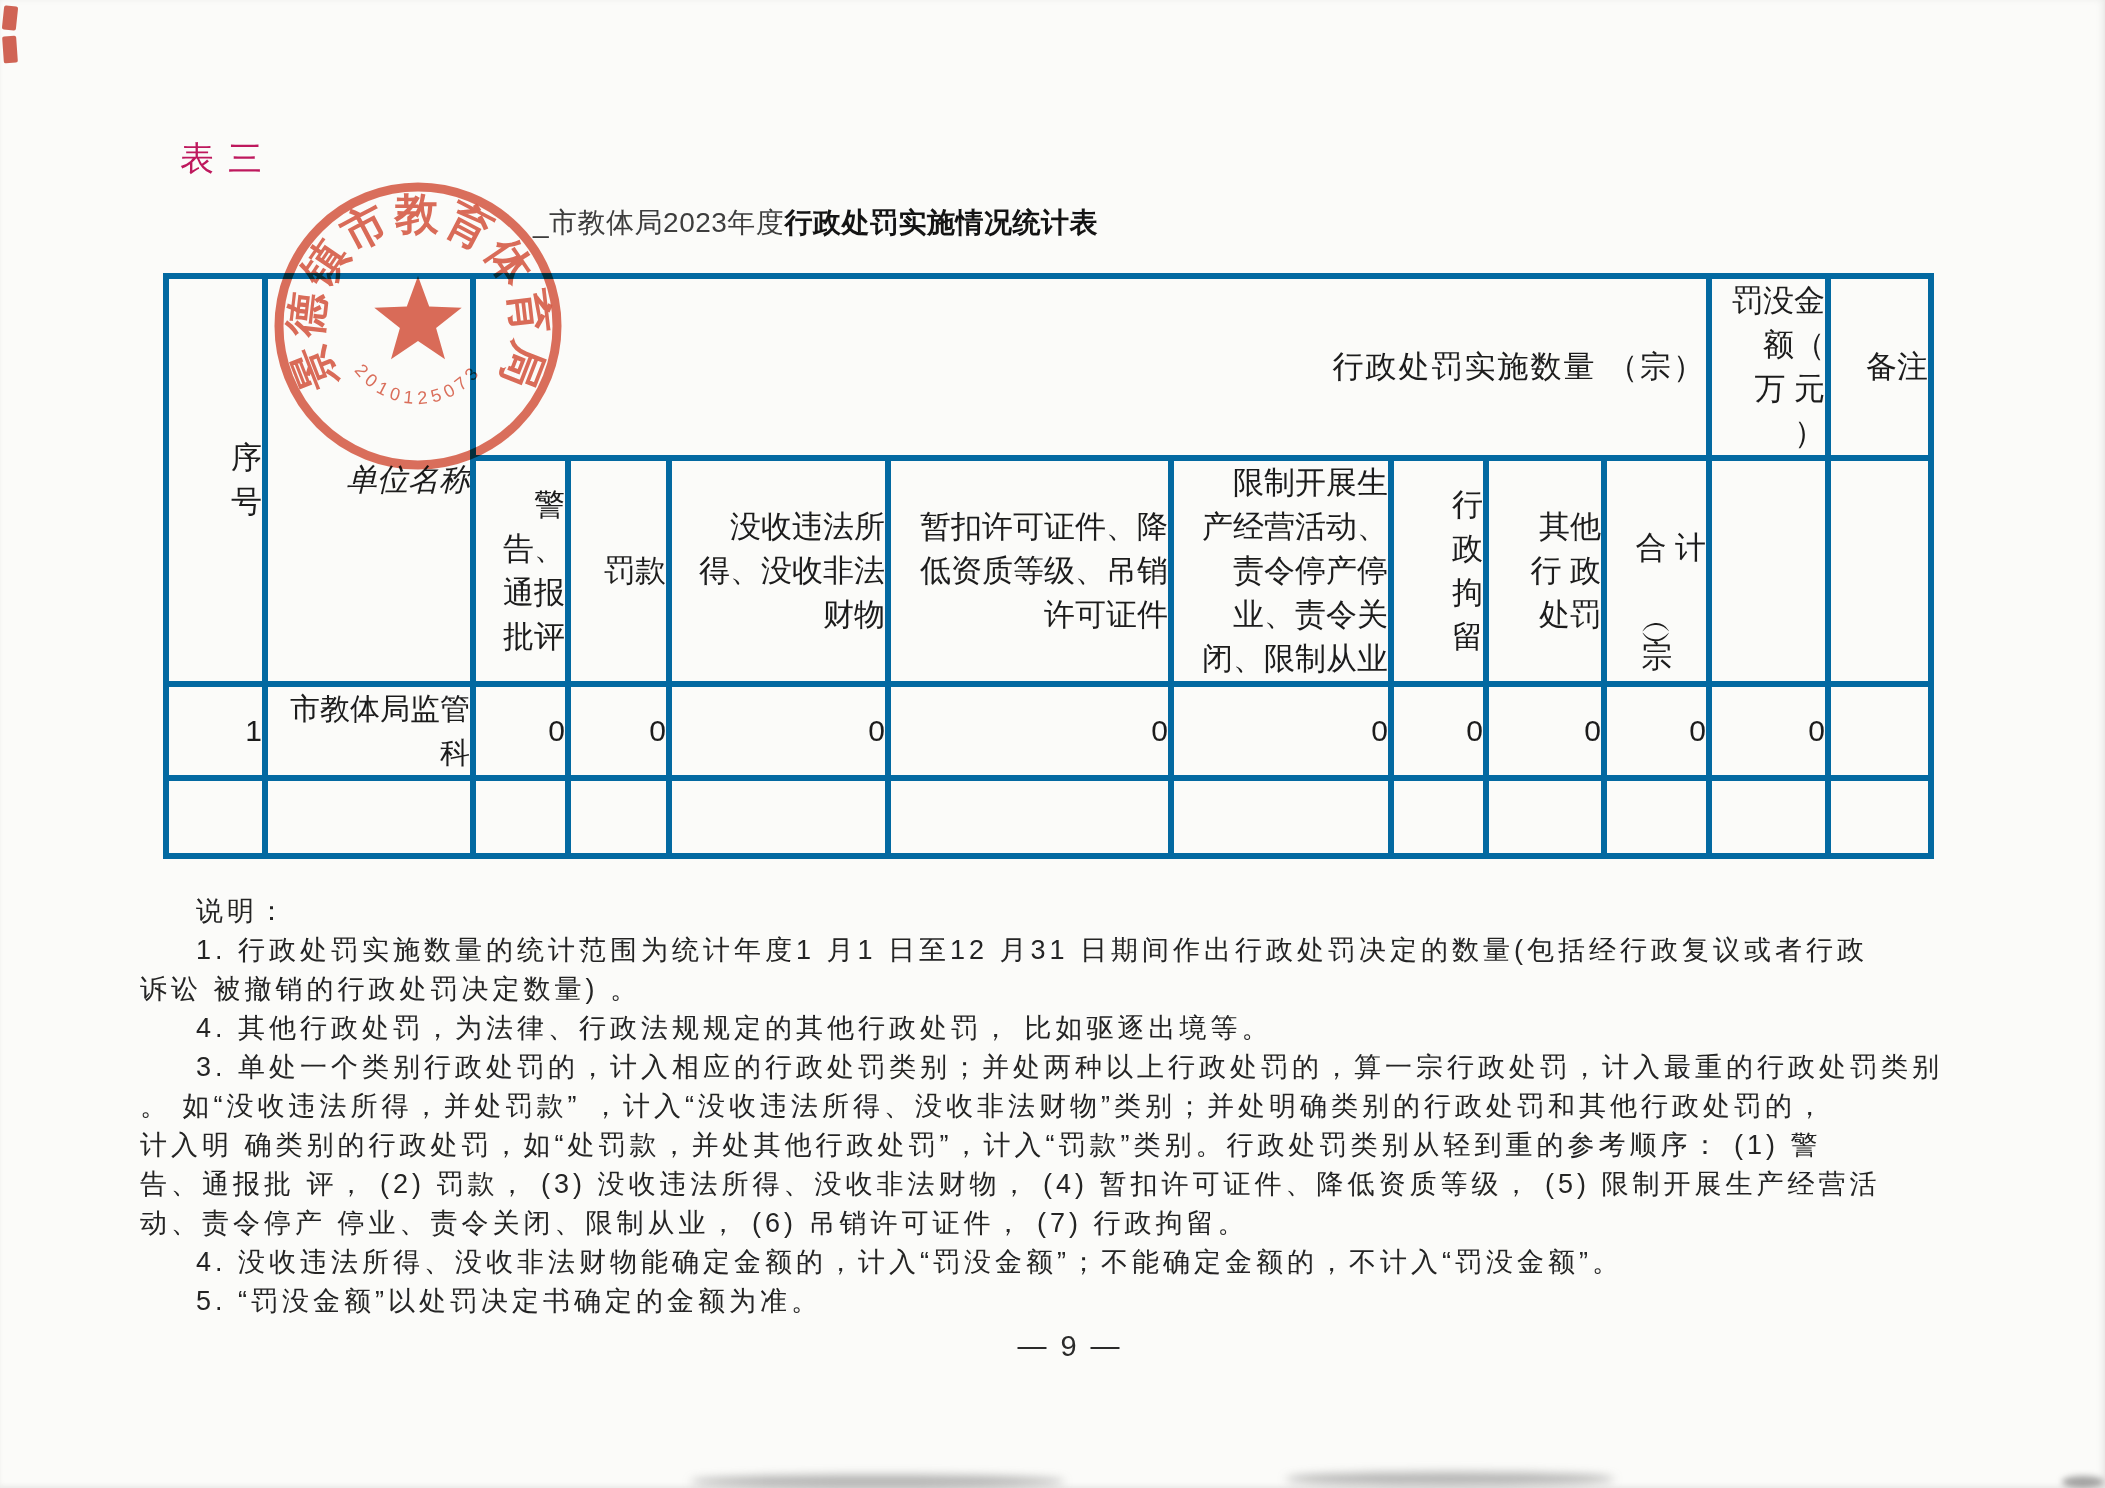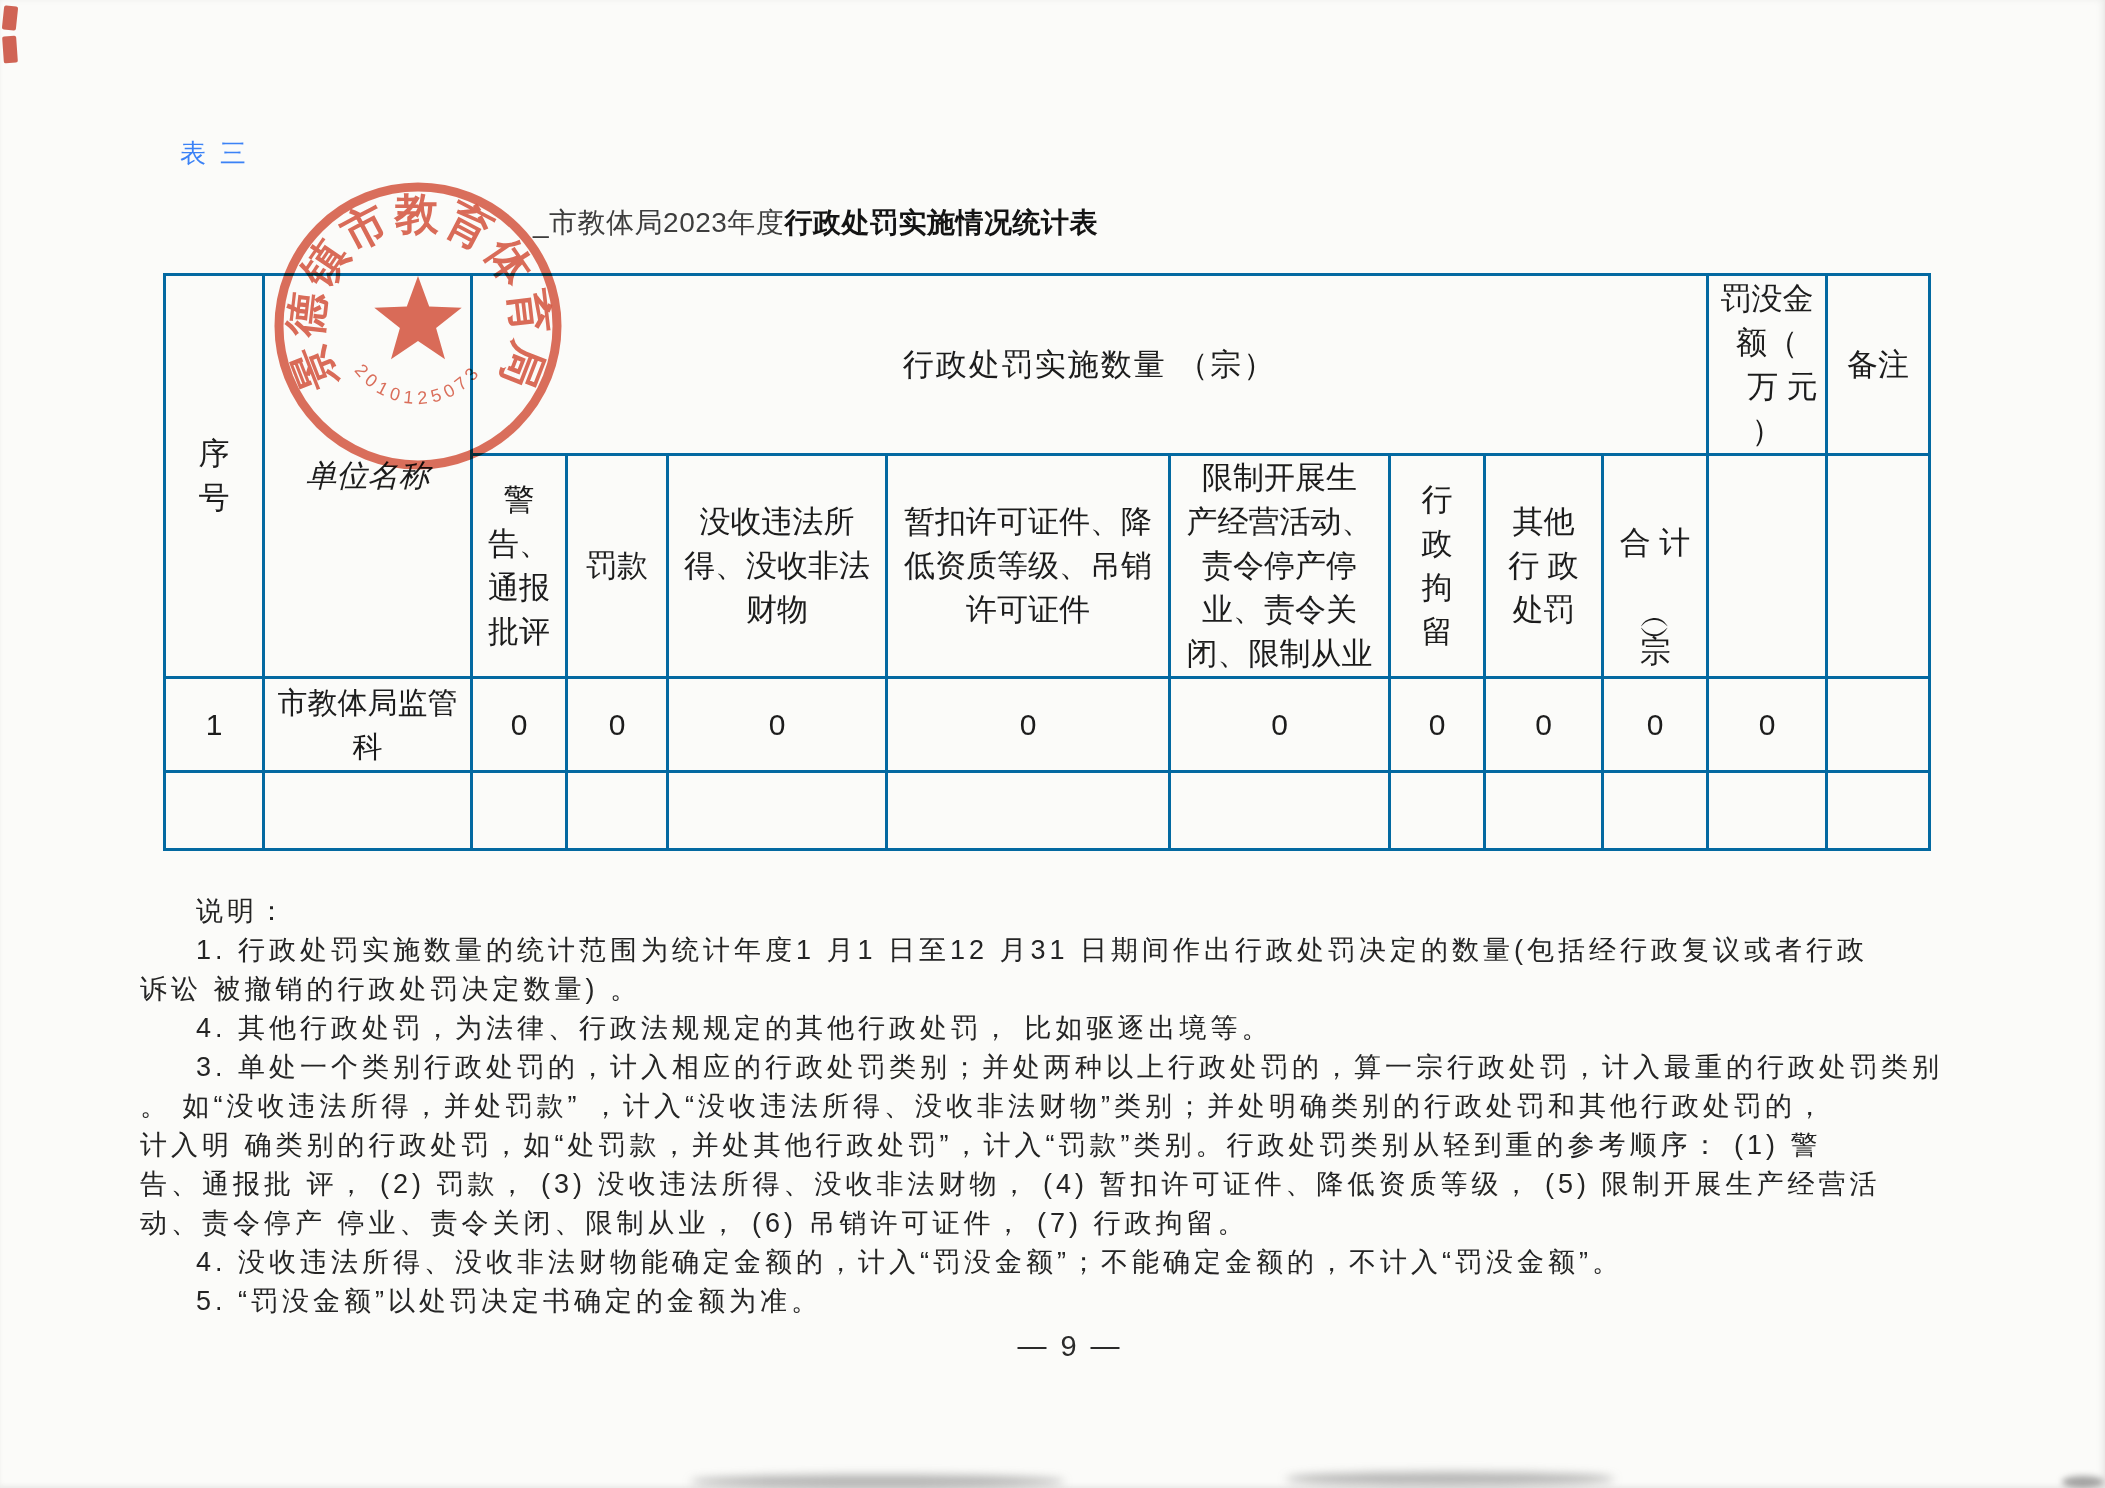--- a/index.html
+++ b/index.html
@@ -2,33 +2,33 @@
 <html><head>
 <meta charset="utf-8">
 <style>
   html,body { margin:0; padding:0; background:#e8e8e6; }
   .page {
     position:relative; width:2105px; height:1488px;
     background:#fbfbf9; overflow:hidden;
     font-family:"Liberation Sans", sans-serif;
     box-shadow: inset -4px 0 6px rgba(0,0,0,0.05), inset 0 -3px 5px rgba(0,0,0,0.04);
   }
-  .label-bs { position:absolute; left:180px; top:136px; font-size:26px; color:#3b82f6; letter-spacing:14px; }
+  .label-bs { position:absolute; left:180px; top:136px; font-size:34px; color:#be185d; letter-spacing:14px; }
   .doc-title { position:absolute; left:533px; top:204px; font-size:28px; white-space:nowrap; letter-spacing:0.5px; }
   .doc-title .pre { font-weight:400; color:#3d3d3d; }
   .doc-title .main { font-weight:700; color:#141414; }
 
   table.tbl {
     position:absolute; left:163px; top:273px; width:1765px;
     border-collapse:collapse; table-layout:fixed;
     font-size:31px; color:#1c1c1c;
   }
   .tbl td {
-    border:3px solid #0369a1; padding:0;
-    text-align:center; vertical-align:middle;
+    border:6px solid #0369a1; padding:0;
+    text-align:right; vertical-align:middle;
     white-space:pre-line; line-height:44px;
     overflow:hidden;
   }
   tr.r-sub td  { border-bottom:2px solid #2e2e2e; }
   tr.r-data td { border-bottom:2px solid #2e2e2e; font-size:30px; }
   .c-seq   { vertical-align:top; padding-top:86px; line-height:82px; }
   .c-unit  { vertical-align:top; padding-top:96px;font-style:italic; }
   .c-group { letter-spacing:2px; padding-bottom:24px; }
   .c-amount{ vertical-align:top; text-align:left; padding:14px 0 0 12px; }
   .c-remark{ padding-bottom:16px; }

